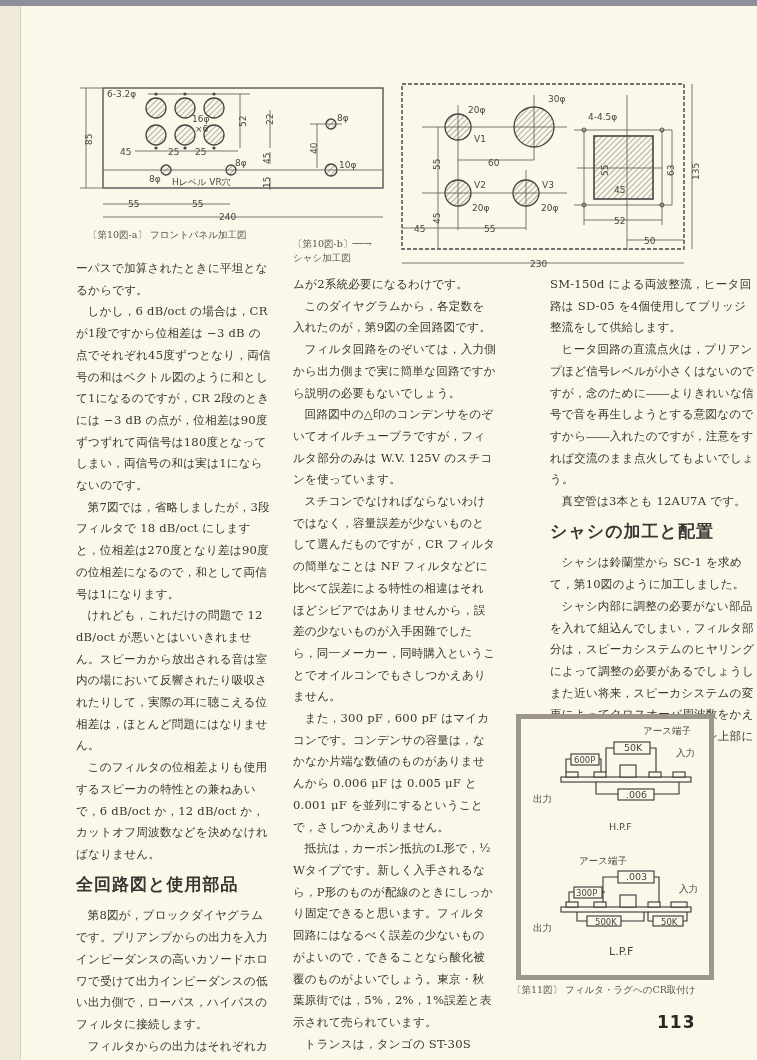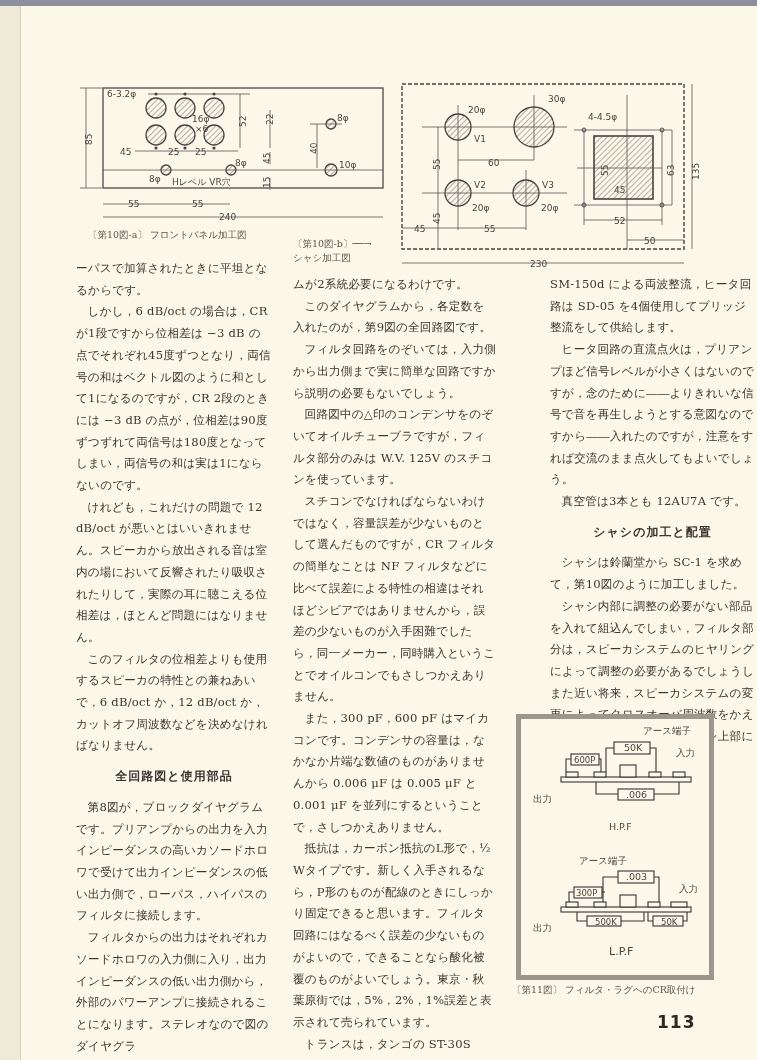--- a/index.html
+++ b/index.html
@@ -4,21 +4,21 @@
 <style>
   html, body { margin:0; padding:0; }
   body { width:757px; height:1060px; background:#f6f1e3; position:relative; overflow:hidden;
          font-family:"DejaVu Serif","Liberation Serif",serif; color:#3a3530; }
   .topbar { position:absolute; left:0; top:0; width:757px; height:6px; background:#8d8f9c; }
   .leftedge { position:absolute; left:0; top:6px; width:20px; height:1054px; background:#efe9d8; border-right:1px solid #d6cfbd; }
   .page { position:absolute; left:21px; top:6px; width:736px; height:1054px; background:#fbf8ea; }
   .col { position:absolute; font-size:11.6px; line-height:21.7px; letter-spacing:0.2px; }
   .col p { margin:0; text-indent:1em; }
   .col p.noindent { text-indent:0; }
-  .col h3 { margin:9px 0 9px 0; text-align:center; font-family:Liberation Sans, sans-serif; font-size:12px; font-weight:bold; letter-spacing:1px; }
+  .col h3 { margin:9px 0 9px 0; text-align:left; font-family:Liberation Mono, monospace; font-size:17px; font-weight:bold; letter-spacing:1px; }
   .caption { position:absolute; font-size:9.5px; color:#5a544c; }
   .pagenum { position:absolute; left:657px; top:1012px; font-family:"DejaVu Sans","Liberation Sans",sans-serif; font-weight:bold; font-size:17px; color:#2b2824; letter-spacing:1px;text-align:center; }
   svg text { font-family:"DejaVu Sans","Liberation Sans",sans-serif; fill:#4a4540; }
   .fig11 { position:absolute; left:516px; top:714px; width:198px; height:266px; border:5px solid #9c968c; background:#fbf8ea; box-sizing:border-box; }
 </style>
 </head>
 <body>
 
 <div class="topbar"></div>
 <div class="leftedge"></div>
@@ -154,20 +154,21 @@
   <text x="138" y="187" font-size="9">230</text>
 </svg>
 <div class="caption" style="left:293px;top:237px;line-height:14px;">
   <div>〔第10図-b〕──→</div>
   <div>シャシ加工図</div>
 </div>
 
 <div class="col" style="left:76px;top:258px;width:196px;">
   <p class="noindent">ーパスで加算されたときに平坦となるからです。</p>
   <p>しかし，6 dB/oct の場合は，CR が1段ですから位相差は −3 dB の点でそれぞれ45度ずつとなり，両信号の和はベクトル図のように和として1になるのですが，CR 2段のときには −3 dB の点が，位相差は90度ずつずれて両信号は180度となってしまい，両信号の和は実は1にならないのです。</p>
+  <p>第7図では，省略しましたが，3段フィルタで 18 dB/oct にしますと，位相差は270度となり差は90度の位相差になるので，和として両信号は1になります。</p>
   <p>けれども，これだけの問題で 12 dB/oct が悪いとはいいきれません。スピーカから放出される音は室内の場において反響されたり吸収されたりして，実際の耳に聴こえる位相差は，ほとんど問題にはなりません。</p>
   <p>このフィルタの位相差よりも使用するスピーカの特性との兼ねあいで，6 dB/oct か，12 dB/oct か，カットオフ周波数などを決めなければなりません。</p>
   <h3>全回路図と使用部品</h3>
   <p>第8図が，ブロックダイヤグラムです。プリアンプからの出力を入力インピーダンスの高いカソードホロワで受けて出力インピーダンスの低い出力側で，ローパス，ハイパスのフィルタに接続します。</p>
   <p>フィルタからの出力はそれぞれカソードホロワの入力側に入り，出力インピーダンスの低い出力側から，外部のパワーアンプに接続されることになります。ステレオなので図のダイヤグラ</p>
 </div>
 
 <div class="col" style="left:293px;top:274px;width:203px;">
   <p class="noindent">ムが2系統必要になるわけです。</p>
   <p>このダイヤグラムから，各定数を入れたのが，第9図の全回路図です。</p>

